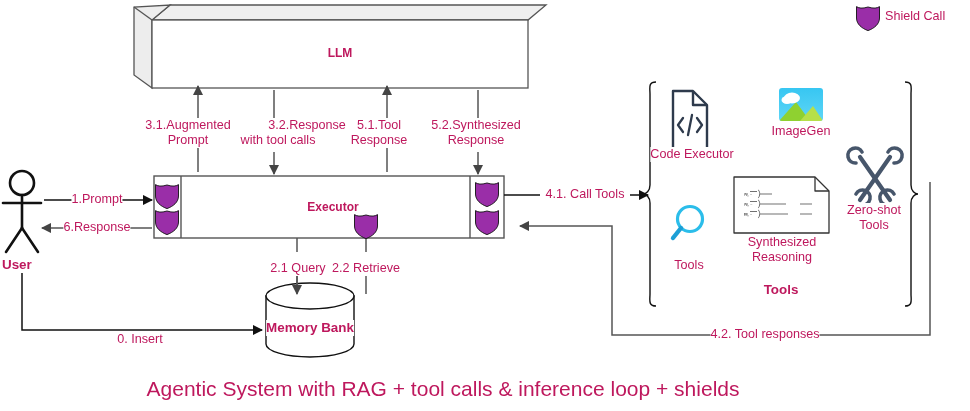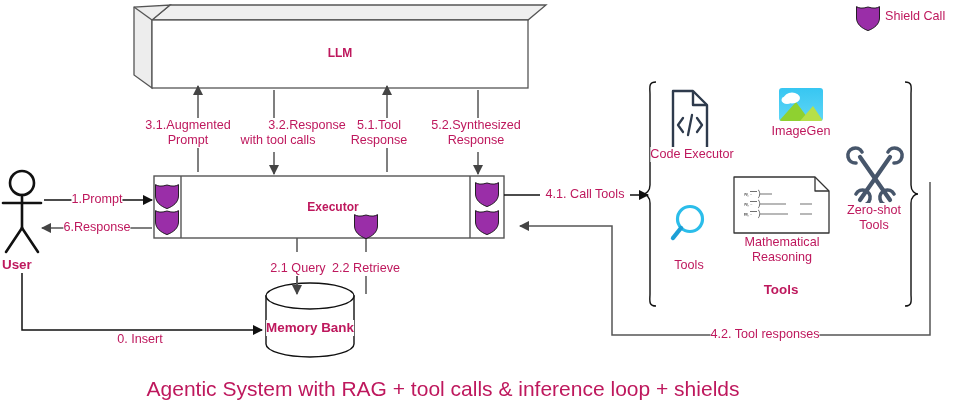--- a/index.html
+++ b/index.html
@@ -212,21 +212,21 @@
 
   <div class="lbl f13 ctr" style="left:476px;top:118px;">5.2.Synthesized</div>
   <div class="lbl f13 ctr" style="left:476px;top:133px;">Response</div>
 
   <div class="lbl f13 ctr" style="left:585px;top:187px;">4.1. Call Tools</div>
   <div class="lbl f13 ctr" style="left:765px;top:327px;">4.2. Tool responses</div>
 
   <div class="lbl f13 ctr" style="left:692px;top:147px;">Code Executor</div>
   <div class="lbl f13 ctr" style="left:801px;top:124px;">ImageGen</div>
   <div class="lbl f13 ctr" style="left:689px;top:258px;">Tools</div>
-  <div class="lbl f13 ctr" style="left:782px;top:235px;">Mathematical</div>
+  <div class="lbl f13 ctr" style="left:782px;top:235px;">Synthesized</div>
   <div class="lbl f13 ctr" style="left:782px;top:250px;">Reasoning</div>
   <div class="lbl f13 ctr" style="left:874px;top:203px;">Zero-shot</div>
   <div class="lbl f13 ctr" style="left:874px;top:218px;">Tools</div>
 
   <div class="lbl f13" style="left:885px;top:9px;">Shield Call</div>
 
   <div class="lbl f17 ctr" style="left:443px;top:377px;">Agentic System with RAG + tool calls &amp; inference loop + shields</div>
 
 </div>
 

